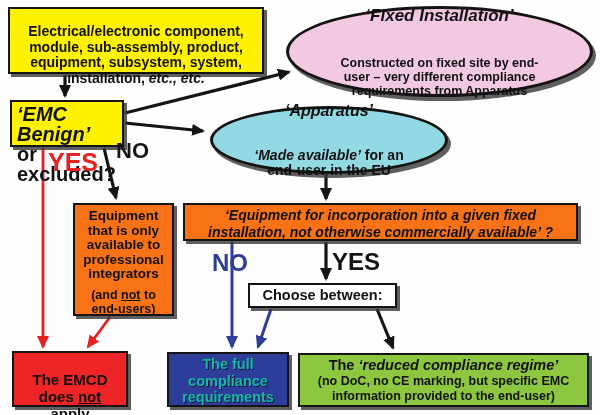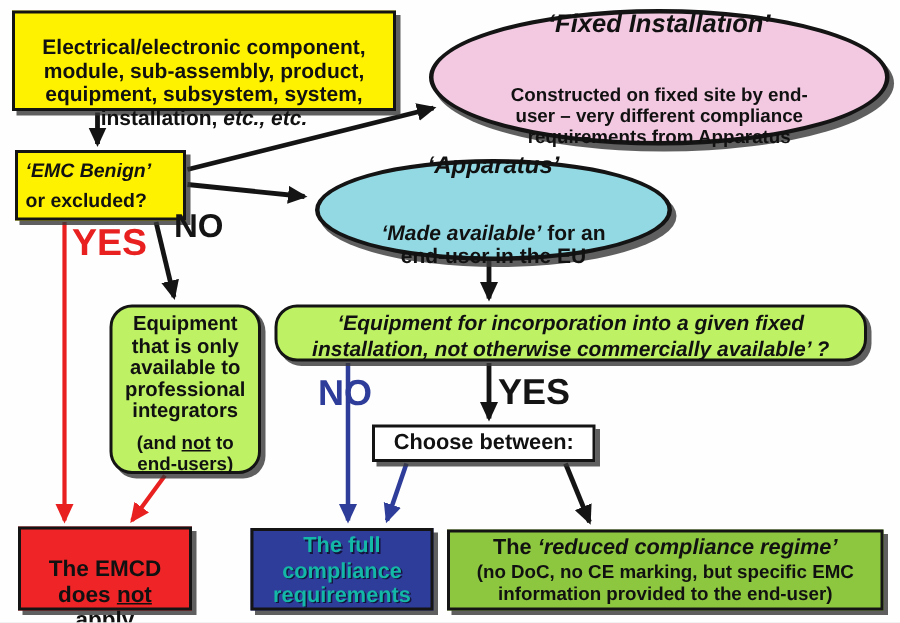--- a/index.html
+++ b/index.html
@@ -6,21 +6,21 @@
   #canvas{
     position:relative;width:600px;height:415px;background:#fefefe;
     font-family:"Liberation Sans","DejaVu Sans",sans-serif;
     font-weight:bold;color:#111;overflow:hidden;outline:1px solid #cccccc;
   }
   .node{position:absolute;box-sizing:border-box;border:2px solid #141414;
         box-shadow:3px 3px 0 rgba(55,55,55,.8);text-align:center;}
   .ellipse{border-radius:50%;border-width:3px;display:flex;flex-direction:column;
            justify-content:center;align-items:center;box-shadow:3px 4px 0 rgba(55,55,55,.8);gap:28px;}
   .yellow{background:#fff200;}
-  .ltblue{background:#bef264;border-radius:15px;}
+  .ltblue{background:#f97316;}
   .pink{background:#f2c9e1;}
   .cyan{background:#93d9e3;}
   .whitebox{background:#ffffff;}
   .redbox{background:#ee2426;}
   .bluebox{background:#2e3d99;color:#14b8a6;text-shadow:1px 1px 0 #14143c;}
   .greenbox{background:#8dc63f;}
   .lbl{position:absolute;line-height:1;}
   svg.wires{position:absolute;left:0;top:0;pointer-events:none;}
   u{text-decoration:underline;}
   i{font-style:italic;}
@@ -64,21 +64,21 @@
 
   <div class="node ellipse pink" style="left:286px;top:6px;width:307px;height:91px;">
     <div style="font-size:17px;font-style:italic;margin-bottom:2px;">‘Fixed Installation’</div>
     <div style="font-size:12.5px;line-height:14px;">
       <div>Constructed on fixed site by end-</div>
       <div>user – very different  compliance</div>
       <div>requirements from Apparatus</div>
     </div>
   </div>
 
-  <div class="node yellow" style="left:10px;top:100px;width:114px;height:47px;font-size:13px;line-height:20px;text-align:left;padding:2px 0 0 5px;">
+  <div class="node yellow" style="left:10px;top:100px;width:114px;height:47px;font-size:20px;line-height:20px;text-align:left;padding:2px 0 0 5px;">
     <div><i>‘EMC Benign’</i></div>
     <div>or excluded?</div>
   </div>
 
   <div class="node ellipse cyan" style="left:210px;top:106px;width:238px;height:68px;">
     <div style="font-size:16px;font-style:italic;">‘Apparatus’</div>
     <div style="font-size:14px;line-height:15px;">
       <div><i>‘Made available’</i><span> for an</span></div>
       <div>end-user in the EU</div>
     </div>

